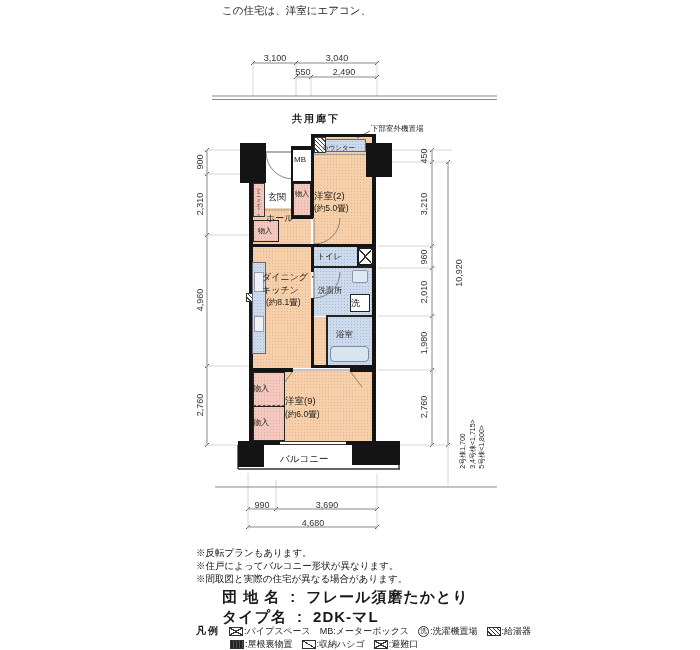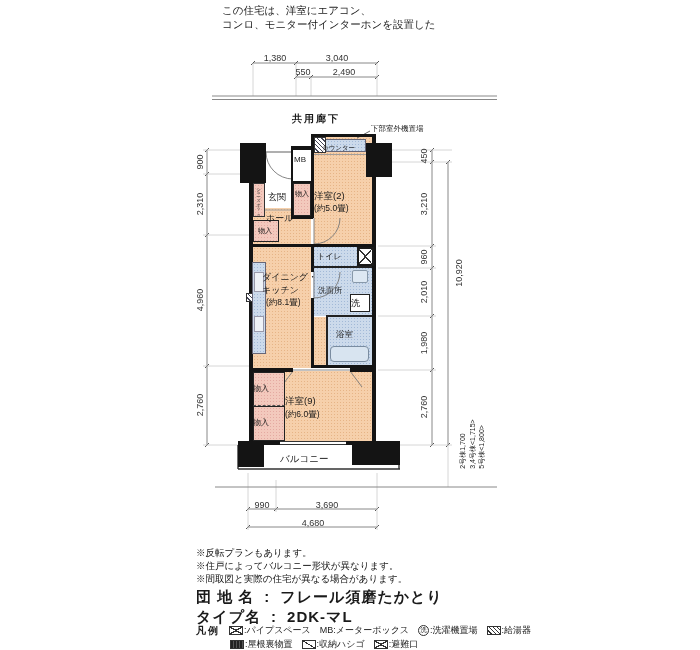--- a/index.html
+++ b/index.html
@@ -19,41 +19,40 @@
   .dimv{position:absolute;font-size:9px;color:#333;white-space:nowrap;transform:translate(-50%,-50%) rotate(-90deg);}
   .xbox{position:absolute;background:
     linear-gradient(to top right,transparent 46%,#333 46%,#333 53%,transparent 53%),
     linear-gradient(to bottom right,transparent 46%,#333 46%,#333 53%,transparent 53%),#fff;
     border:2px solid #1a1a1a;box-sizing:border-box;}
   .hatch{position:absolute;background:repeating-linear-gradient(45deg,#fff 0 2px,#445 2px 3px);border:1px solid #333;box-sizing:border-box;}
   .box{position:absolute;box-sizing:border-box;}
   .stack{line-height:8px;}
   .vtext{writing-mode:vertical-rl;text-orientation:upright;}
   .note{position:absolute;font-size:9.5px;color:#111;white-space:nowrap;}
-  .inforow{position:absolute;display:flex;align-items:baseline;font-size:15px;font-weight:600;letter-spacing:1px;white-space:nowrap;}
+  .inforow{position:absolute;display:flex;align-items:baseline;font-size:15px;font-weight:600;letter-spacing:1px;white-space:nowrap;margin-left:26px;}
   .inforow .sep{margin:0 10px;}
-  .legendrow{position:absolute;display:flex;align-items:flex-start;gap:9px;font-size:9px;white-space:nowrap;}
+  .legendrow{position:absolute;display:flex;align-items:flex-end;gap:9px;font-size:9px;white-space:nowrap;}
   .lgitem{display:inline-flex;align-items:center;gap:1px;}
   .lg-box{width:14px;height:9px;border:1px solid #333;display:inline-block;background:#fff;box-sizing:border-box;}
   .lg-x{background:linear-gradient(to top right,transparent 44%,#333 44%,#333 56%,transparent 56%),
        linear-gradient(to bottom right,transparent 44%,#333 44%,#333 56%,transparent 56%),#fff;}
   .lg-hatch{background:repeating-linear-gradient(45deg,#fff 0 2px,#333 2px 3px);}
   .lg-solid{background:repeating-linear-gradient(90deg,#222 0 2px,#555 2px 3px);}
   .lg-diag{background:linear-gradient(to top right,transparent 46%,#333 46%,#333 54%,transparent 54%),#fff;}
   .lg-circle{width:11px;height:11px;border:1px solid #333;border-radius:50%;display:inline-flex;align-items:center;justify-content:center;font-size:6.5px;box-sizing:border-box;background:#fff;}
   svg{position:absolute;left:0;top:0;pointer-events:none;}
 </style>
 </head>
 <body>
 
 <div id="canvas">
 
   <div class="lbl" style="left:222px;top:4px;font-size:10.5px;line-height:13.5px;font-weight:500;">
     <div>この住宅は、洋室にエアコン、</div>
-    <div>コンロ、モニター付インターホンを設置した</div>
   </div>
 
   <div class="room white" style="left:253px;top:150px;width:58px;height:60px;"></div>
   <div class="room orange" style="left:253px;top:208px;width:58px;height:38px;"></div>
   <div class="room orange" style="left:311px;top:134px;width:61px;height:23px;"></div>
   <div class="room orange" style="left:314px;top:154px;width:58px;height:92px;"></div>
   <div class="room wet" style="left:313px;top:246px;width:45px;height:22px;"></div>
   <div class="room wet" style="left:313px;top:267px;width:59px;height:49px;"></div>
   <div class="room wet" style="left:326px;top:317px;width:46px;height:48px;"></div>
   <div class="room orange" style="left:253px;top:247px;width:58px;height:121px;"></div>
@@ -155,21 +154,21 @@
   <div class="lbl" style="left:336px;top:329px;font-size:8.5px;font-family:Liberation Serif, serif;">浴室</div>
   <div class="lbl" style="left:262px;top:271px;font-size:9px;">ダイニング・</div>
   <div class="lbl" style="left:262px;top:284px;font-size:9px;">キッチン</div>
   <div class="lbl" style="left:266px;top:297px;font-size:8.5px;">(約8.1畳)</div>
   <div class="lbl cen" style="left:253px;top:383px;width:32px;font-size:8px;">物入</div>
   <div class="lbl cen" style="left:253px;top:417px;width:32px;font-size:8px;">物入</div>
   <div class="lbl cen" style="left:285px;top:395px;width:87px;font-size:9.5px;">洋室(9)</div>
   <div class="lbl cen" style="left:285px;top:409px;width:87px;font-size:8.5px;">(約6.0畳)</div>
   <div class="lbl cen" style="left:280px;top:453px;width:78px;font-size:9.5px;">バルコニー</div>
 
-  <div class="dim" style="left:275px;top:53px;">1,380</div>
+  <div class="dim" style="left:275px;top:53px;">3,100</div>
   <div class="dim" style="left:337px;top:53px;">3,040</div>
   <div class="dim" style="left:303px;top:67px;">550</div>
   <div class="dim" style="left:344px;top:67px;">2,490</div>
   <div class="dimv" style="left:200px;top:162px;">900</div>
   <div class="dimv" style="left:200px;top:204px;">2,310</div>
   <div class="dimv" style="left:200px;top:300px;">4,960</div>
   <div class="dimv" style="left:200px;top:405px;">2,760</div>
   <div class="dimv" style="left:424px;top:156px;">450</div>
   <div class="dimv" style="left:424px;top:204px;">3,210</div>
   <div class="dimv" style="left:424px;top:257px;">960</div>

